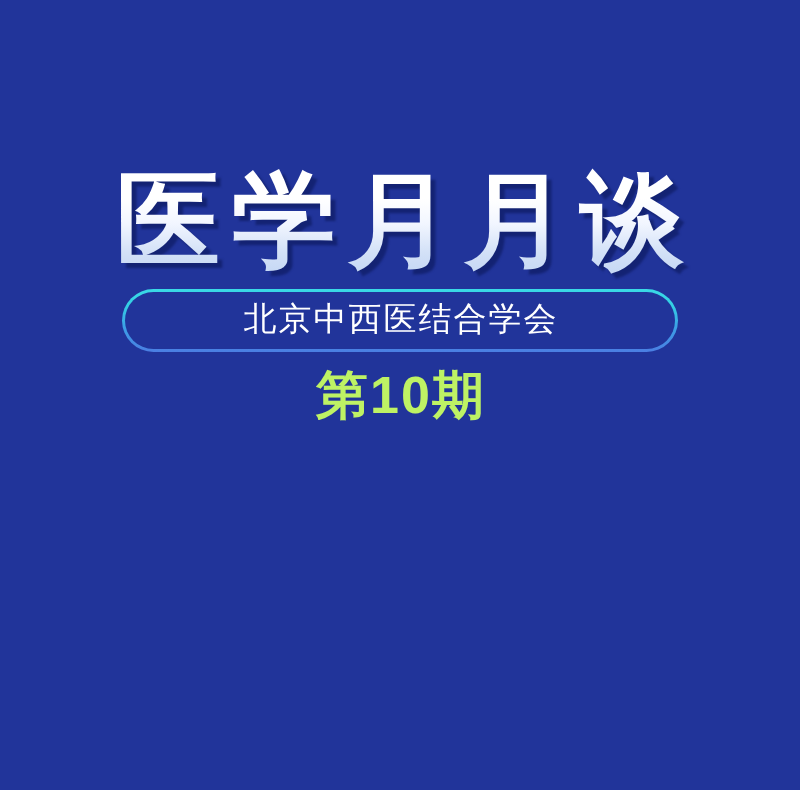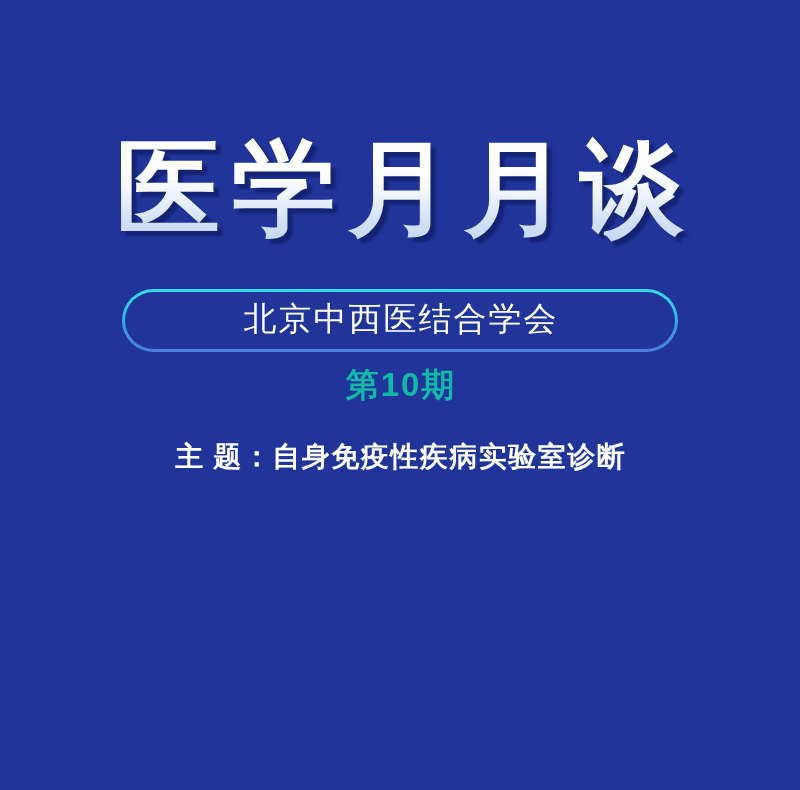--- a/index.html
+++ b/index.html
@@ -49,20 +49,21 @@
         #ffffff 0%,
         #ffffff 30%,
         #f2f6ff 52%,
         #d3e1f7 78%,
         #c3d6f4 100%);
     -webkit-background-clip: text;
     background-clip: text;
     color: transparent;
     -webkit-text-fill-color: transparent;
     filter: drop-shadow(5px 5px 1px rgba(12, 24, 92, 0.62));
+    margin-top: 32px;
   }
 
   
   .pill {
     position: absolute;
     left: 122px;
     top: 269px;
     width: 556px;
     height: 63px;
     box-sizing: border-box;
@@ -101,24 +102,24 @@
 
   
   .issue {
     position: absolute;
     top: 368px;
     left: 0;
     width: 800px;
     text-align: center;
     font-family: "Liberation Sans", "DejaVu Sans", sans-serif;
     font-weight: 700;
-    font-size: 33px;
+    font-size: 52px;
     letter-spacing: 2px;
     text-indent: 2px;
-    color: #14b8a6;
+    color: #bef264;
     line-height: 1.05;
   }
 
   
   .theme {
     position: absolute;
     top: 441px;
     left: 0;
     width: 800px;
     text-align: center;
@@ -142,15 +143,14 @@
   </div>
 
   <div class="pill">
     <div class="pill-inner">
       <span class="pill-text">北京中西医结合学会</span>
     </div>
   </div>
 
   <div class="issue">第10期</div>
 
-  <div class="theme">主 题：自身免疫性疾病实验室诊断</div>
 
 </div>
 
 </body></html>

